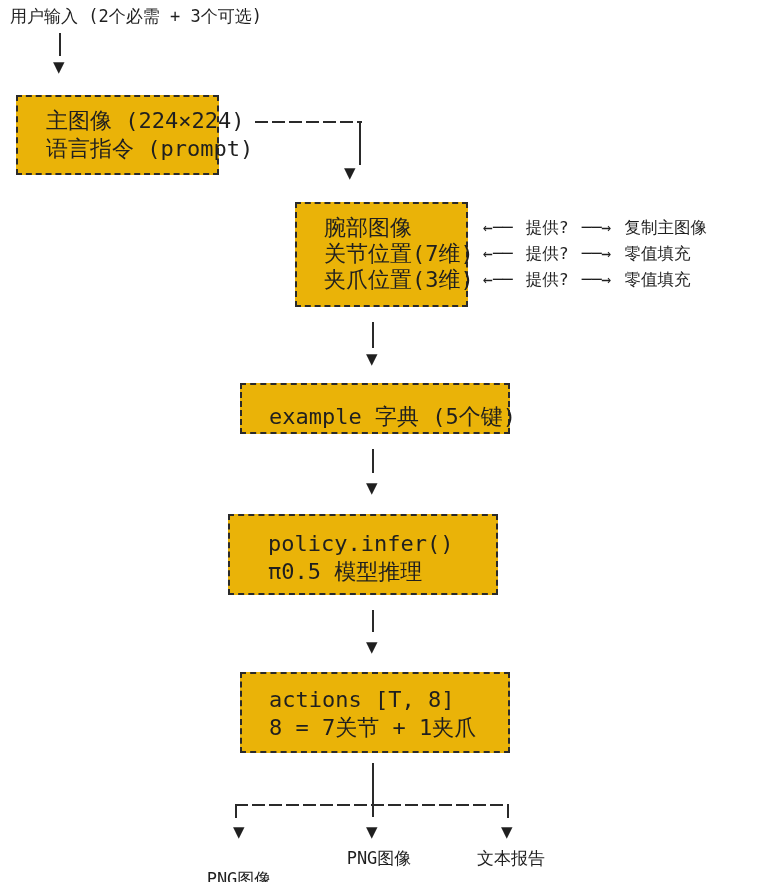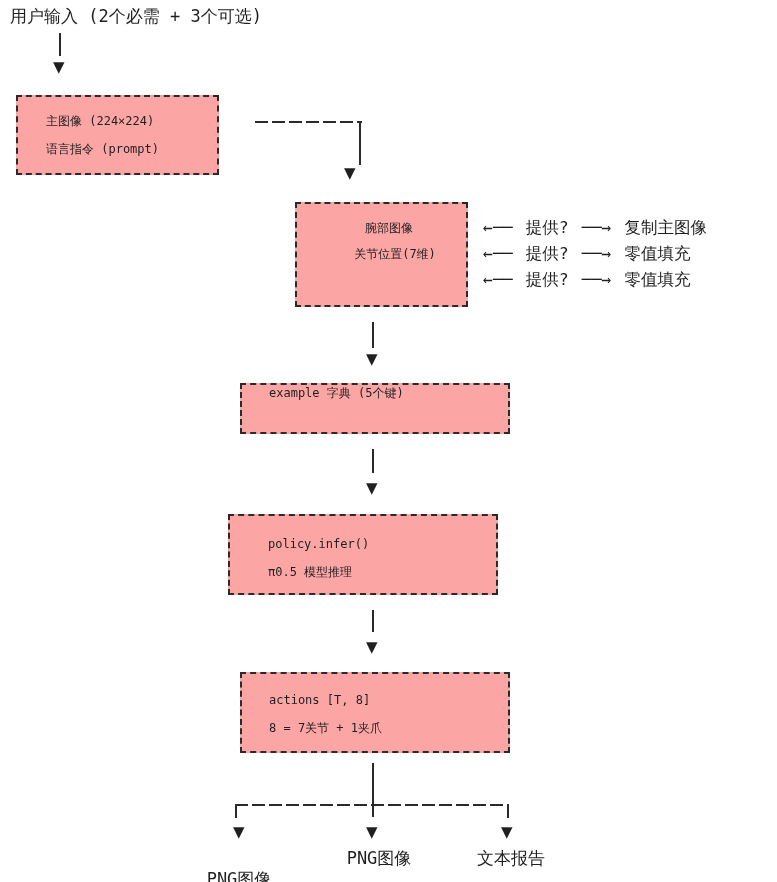--- a/index.html
+++ b/index.html
@@ -10,23 +10,23 @@
     font-family:"DejaVu Sans Mono", monospace;
     color:#1f1f1f;
     overflow:hidden;
     text-decoration:underline;
   }
   .abs{position:absolute;}
   .txt{font-size:17px;line-height:20px;white-space:nowrap;}
   .box{
     position:absolute;
     border:2px dashed #2a2a2a;
-    background:#fca5a5;
+    background:#eab308;
     box-sizing:border-box;
-    font-size:12px;
+    font-size:22px;
     white-space:nowrap;
   }
   .box .bline{line-height:28px;}
   .vline{position:absolute;width:2px;background:#2a2a2a;}
   .hline{
     position:absolute;height:2px;
     background:repeating-linear-gradient(90deg,#2a2a2a 0 13px,transparent 13px 17px);
   }
   .arrowhead{
     position:absolute;
@@ -55,22 +55,23 @@
   <div class="box" style="left:16px;top:95px;width:203px;height:80px;padding:10px 0 0 28px;">
     <div class="bline">主图像 (224×224)</div>
     <div class="bline">语言指令 (prompt)</div>
   </div>
 
   <div class="hline" style="left:255px;top:121px;width:107px;"></div>
   <div class="vline" style="left:359px;top:123px;height:42px;"></div>
   <span class="arrowhead" style="left:344px;top:166px;">▼</span>
 
   <div class="box" style="left:295px;top:202px;width:173px;height:105px;padding:11px 0 0 27px;">
-    <div style="line-height:26px;margin-left:41px;">腕部图像</div>
+    <div style="line-height:26px;">腕部图像</div>
     <div style="line-height:26px;text-align:center;">关节位置(7维)</div>
+    <div style="line-height:26px;">夹爪位置(3维)</div>
   </div>
 
   <div class="flexrow" style="left:483px;top:218px;">
     <span class="shaft">←──</span>
     <span>提供?</span>
     <span class="shaft">──→</span>
     <span>复制主图像</span>
   </div>
   <div class="flexrow" style="left:483px;top:244px;">
     <span class="shaft">←──</span>
@@ -81,21 +82,21 @@
   <div class="flexrow" style="left:483px;top:270px;">
     <span class="shaft">←──</span>
     <span>提供?</span>
     <span class="shaft">──→</span>
     <span>零值填充</span>
   </div>
 
   <div class="vline" style="left:372px;top:322px;height:26px;"></div>
   <span class="arrowhead" style="left:366px;top:352px;">▼</span>
 
-  <div class="box" style="left:240px;top:383px;width:270px;height:51px;display:flex;align-items:flex-start;padding-left:27px;">
+  <div class="box" style="left:240px;top:383px;width:270px;height:51px;display:flex;align-items:flex-end;padding-left:27px;">
     <div>example 字典 (5个键)</div>
   </div>
 
   <div class="vline" style="left:372px;top:449px;height:24px;"></div>
   <span class="arrowhead" style="left:366px;top:481px;">▼</span>
 
   <div class="box" style="left:228px;top:514px;width:270px;height:81px;padding:14px 0 0 38px;">
     <div class="bline">policy.infer()</div>
     <div class="bline">π0.5 模型推理</div>
   </div>

